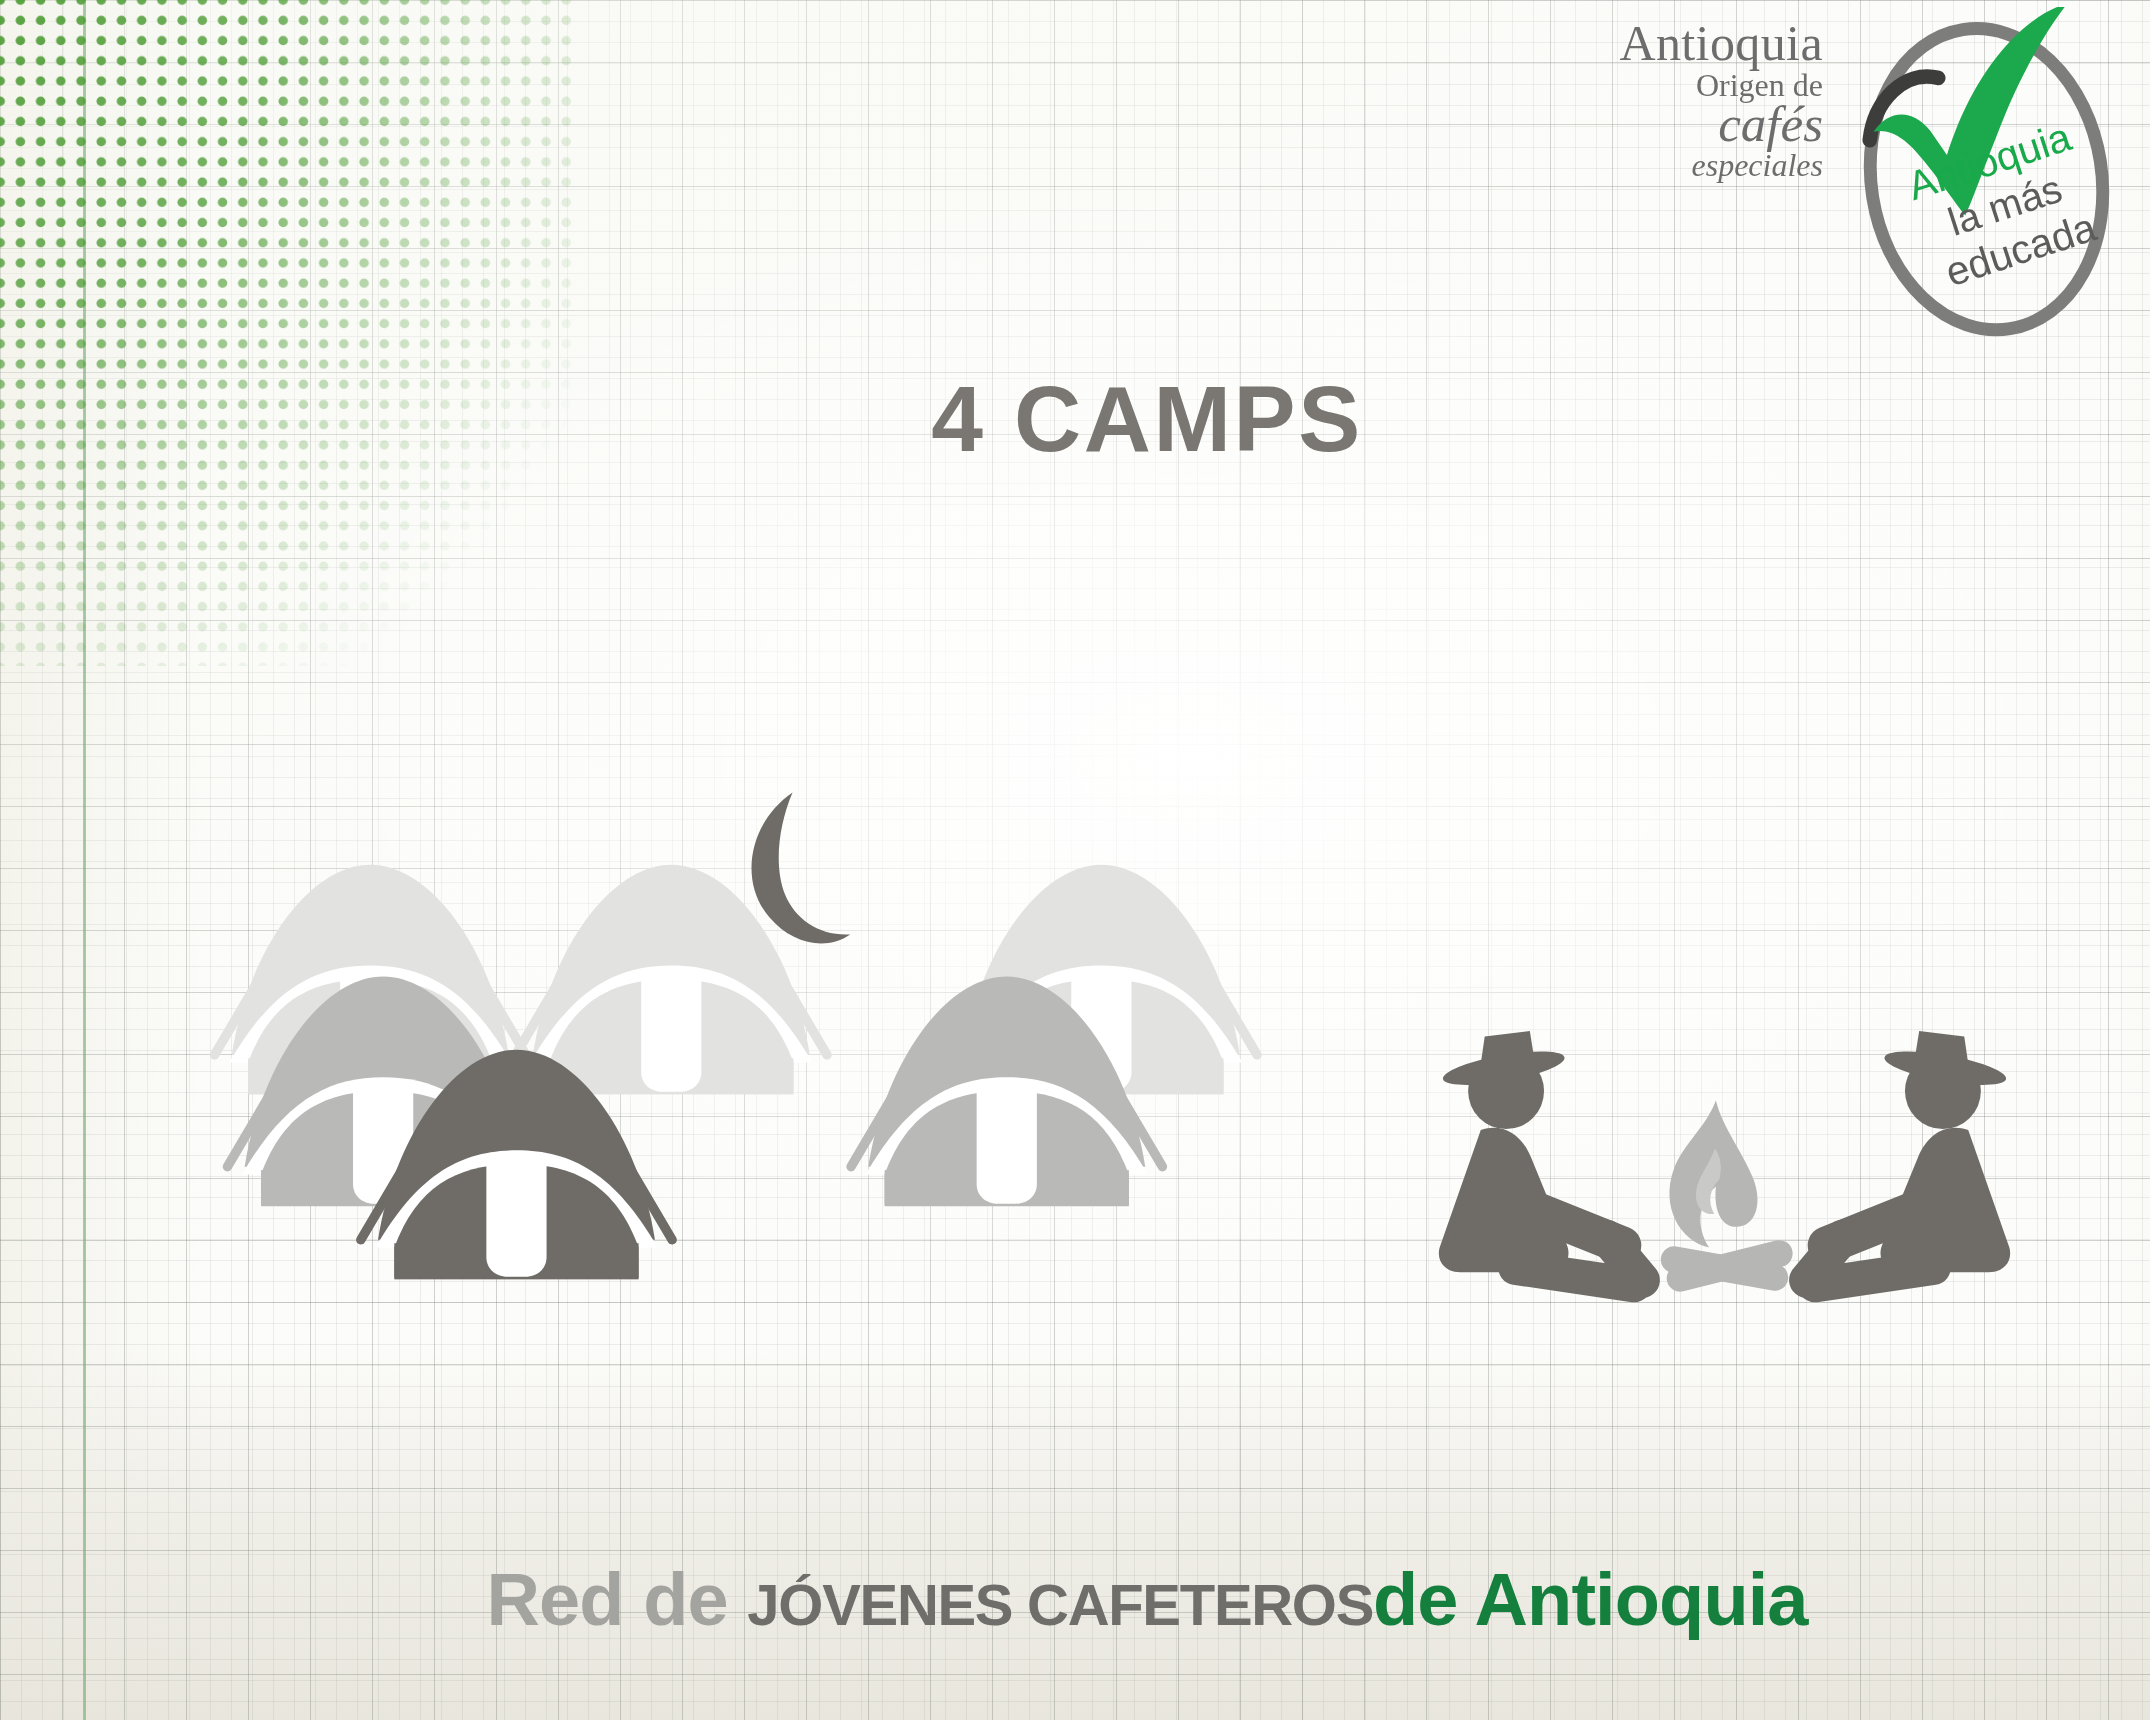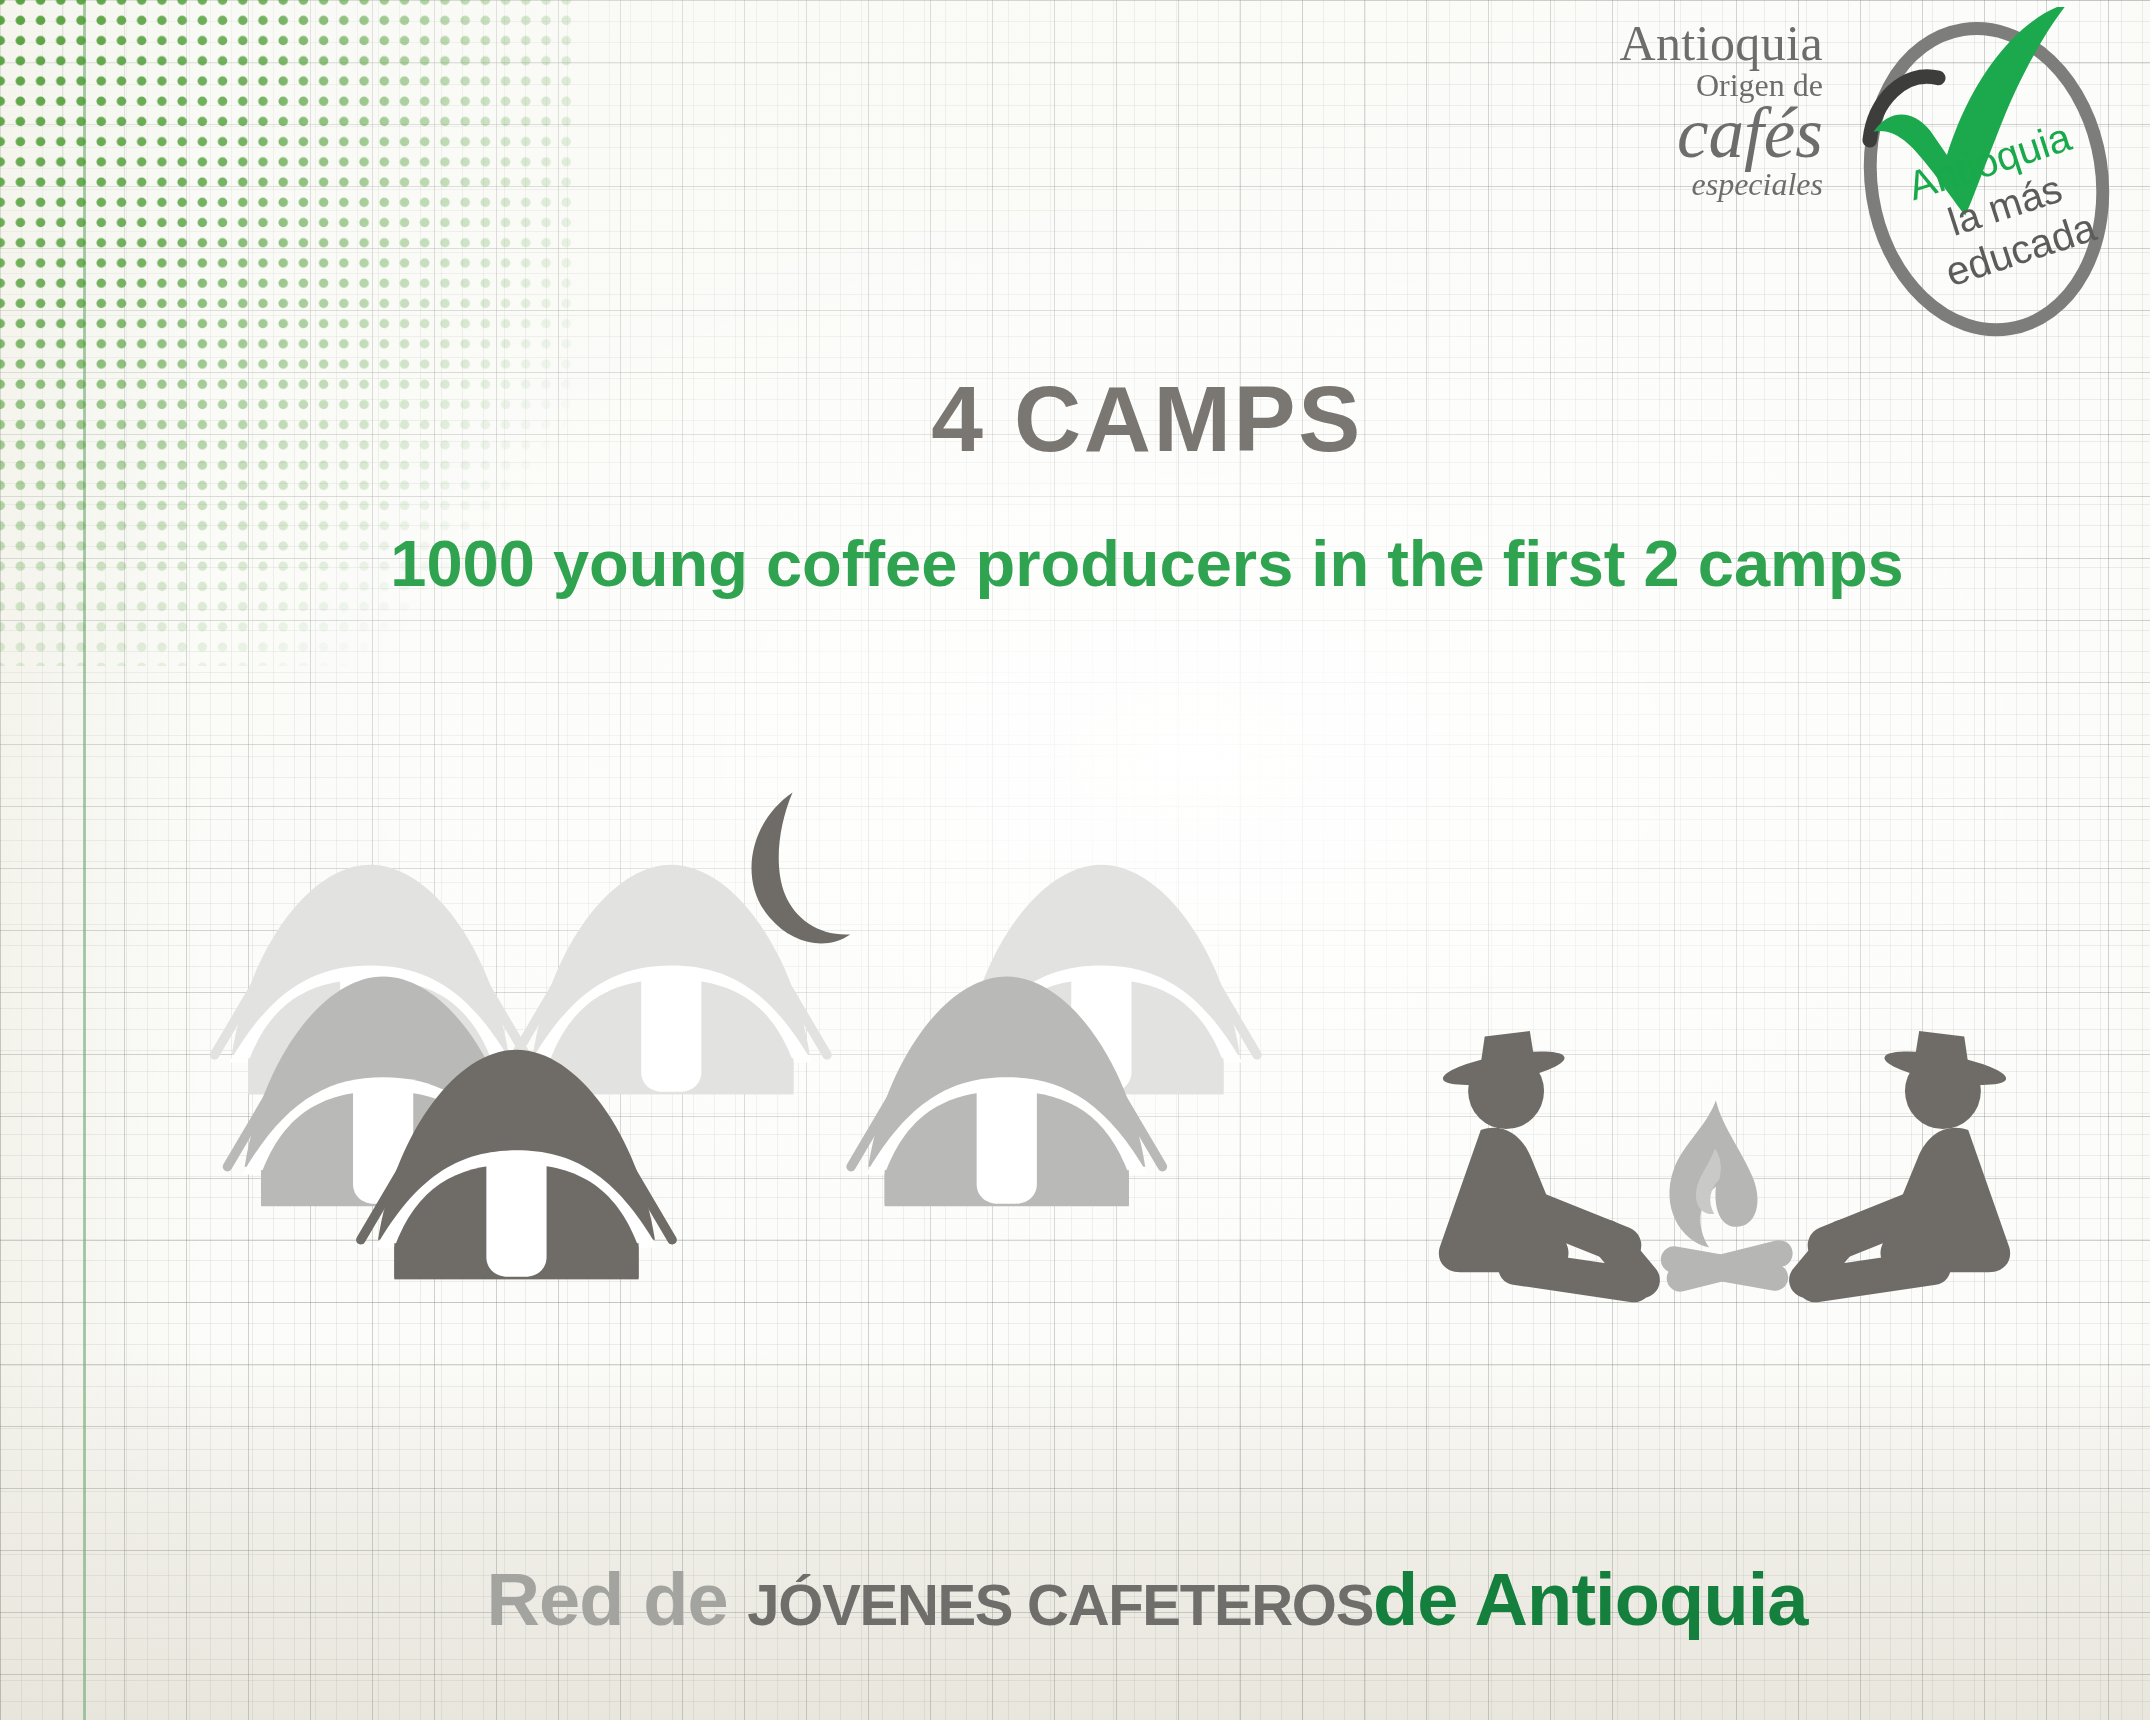--- a/index.html
+++ b/index.html
@@ -70,21 +70,21 @@
     width:671px; height:348px;
   }
   .logo-words{
     position:absolute; left:0; top:13.8px; width:348px;
     color:#6d6d6d;
     font-family:"Liberation Serif", serif;
     text-align:right;
   }
   .lw-antioquia{ font-size:50px; line-height:1.0; letter-spacing:0.4px; }
   .lw-origen{ font-size:32px; line-height:1.05; margin-top:1.7px; }
-  .lw-cafes{ font-size:71px; line-height:0.95; font-style:italic; margin-top:-3.4px; }
+  .lw-cafes{ font-size:51px; line-height:0.95; font-style:italic; margin-top:-3.4px; }
   .lw-especiales{ font-size:32px; line-height:1.0; font-style:italic; margin-top:0.9px; }
 
   .badge{
     position:absolute; left:361px; top:2.6px;
     width:301px; height:340px;
   }
 
   
   .title{
     position:absolute; left:0; right:0; top:366px;
@@ -178,21 +178,20 @@
         <text x="368" y="392" text-anchor="middle" fill="#18a94a" font-family="Liberation Sans, sans-serif" font-size="94" transform="rotate(-9 368 392)">Antioquia</text>
         <text x="388" y="498" text-anchor="middle" fill="#5c5c5a" font-family="Liberation Sans, sans-serif" font-size="92" transform="rotate(-9 388 498)">la más</text>
         <text x="408" y="606" text-anchor="middle" fill="#5c5c5a" font-family="Liberation Sans, sans-serif" font-size="94" transform="rotate(-9 408 606)">educada</text>
       </g>
     </svg>
   </div>
 
   <div class="title">4 CAMPS</div>
 
   <div class="subtitle">
-    <div>1000 young coffee producers in the first 2 camps</div>
   </div>
 
   <svg class="tents-art" viewBox="0 0 2560 1360">
     <defs>
 
       <g id="tent">
 
         <path d="M 18 452 L 196 150" stroke="currentColor" stroke-width="22" stroke-linecap="round" fill="none"></path>
         <path d="M 742 452 L 564 150" stroke="currentColor" stroke-width="22" stroke-linecap="round" fill="none"></path>
 

